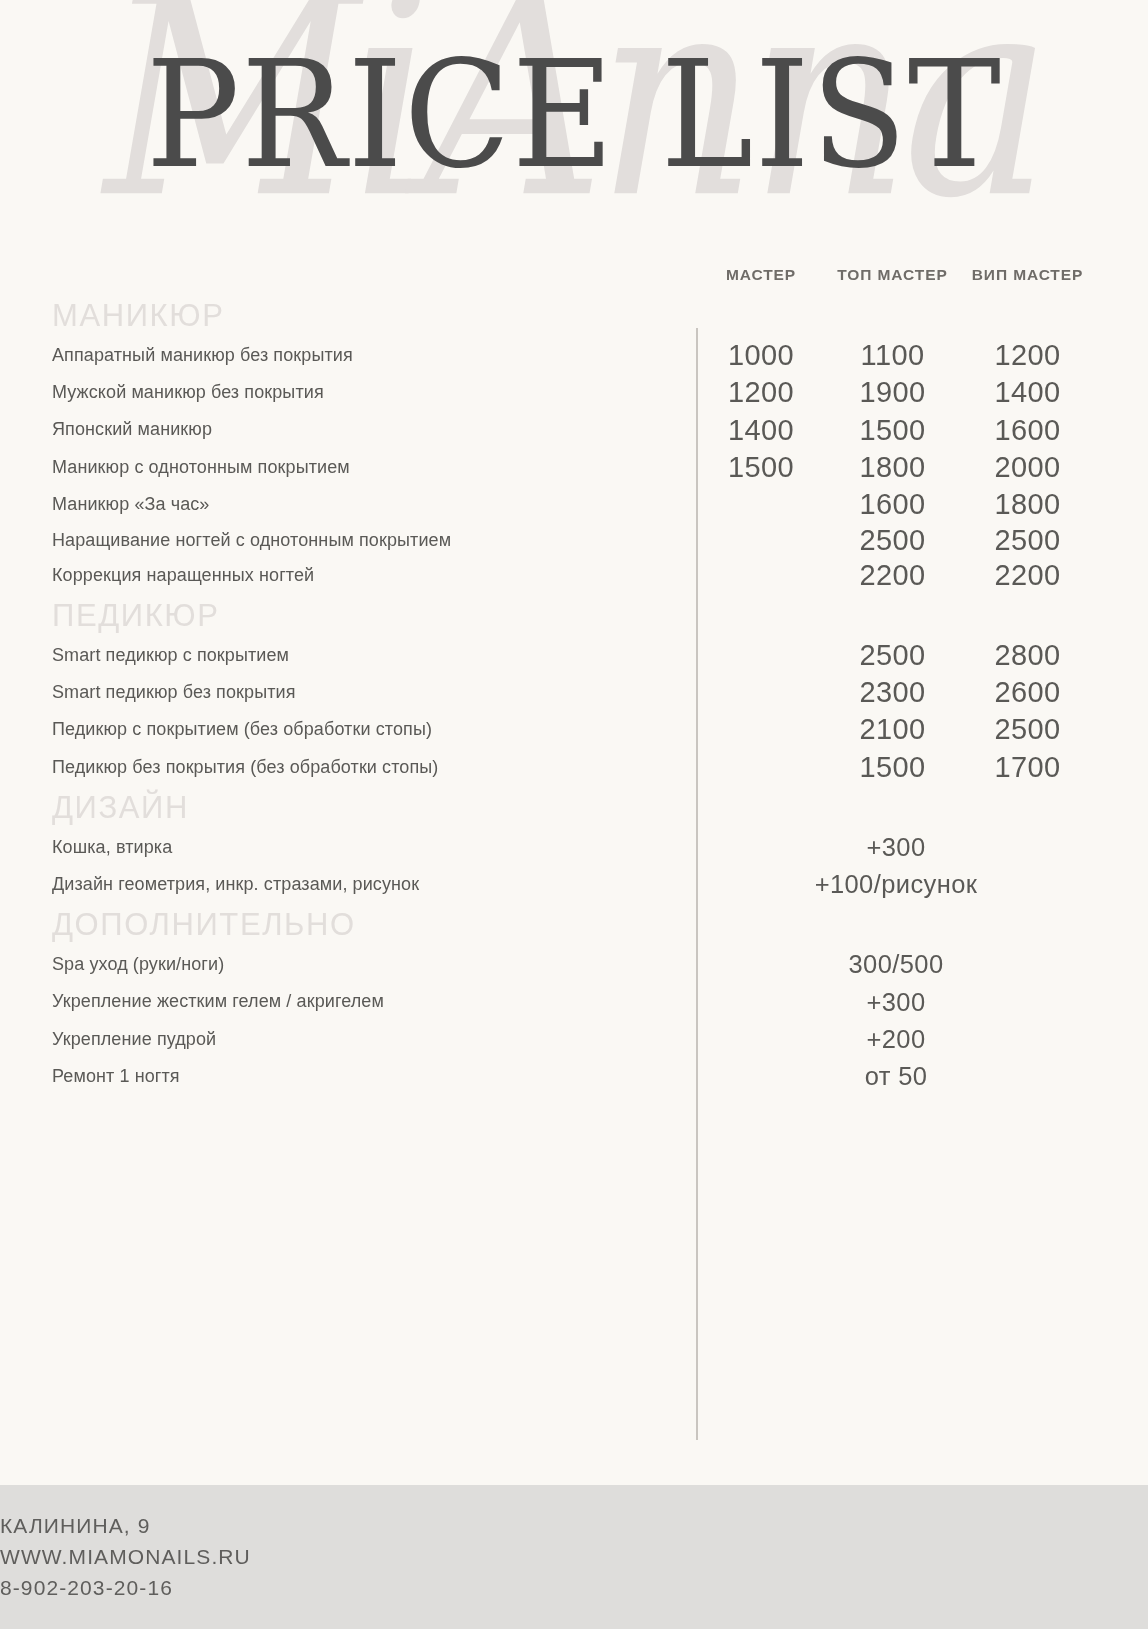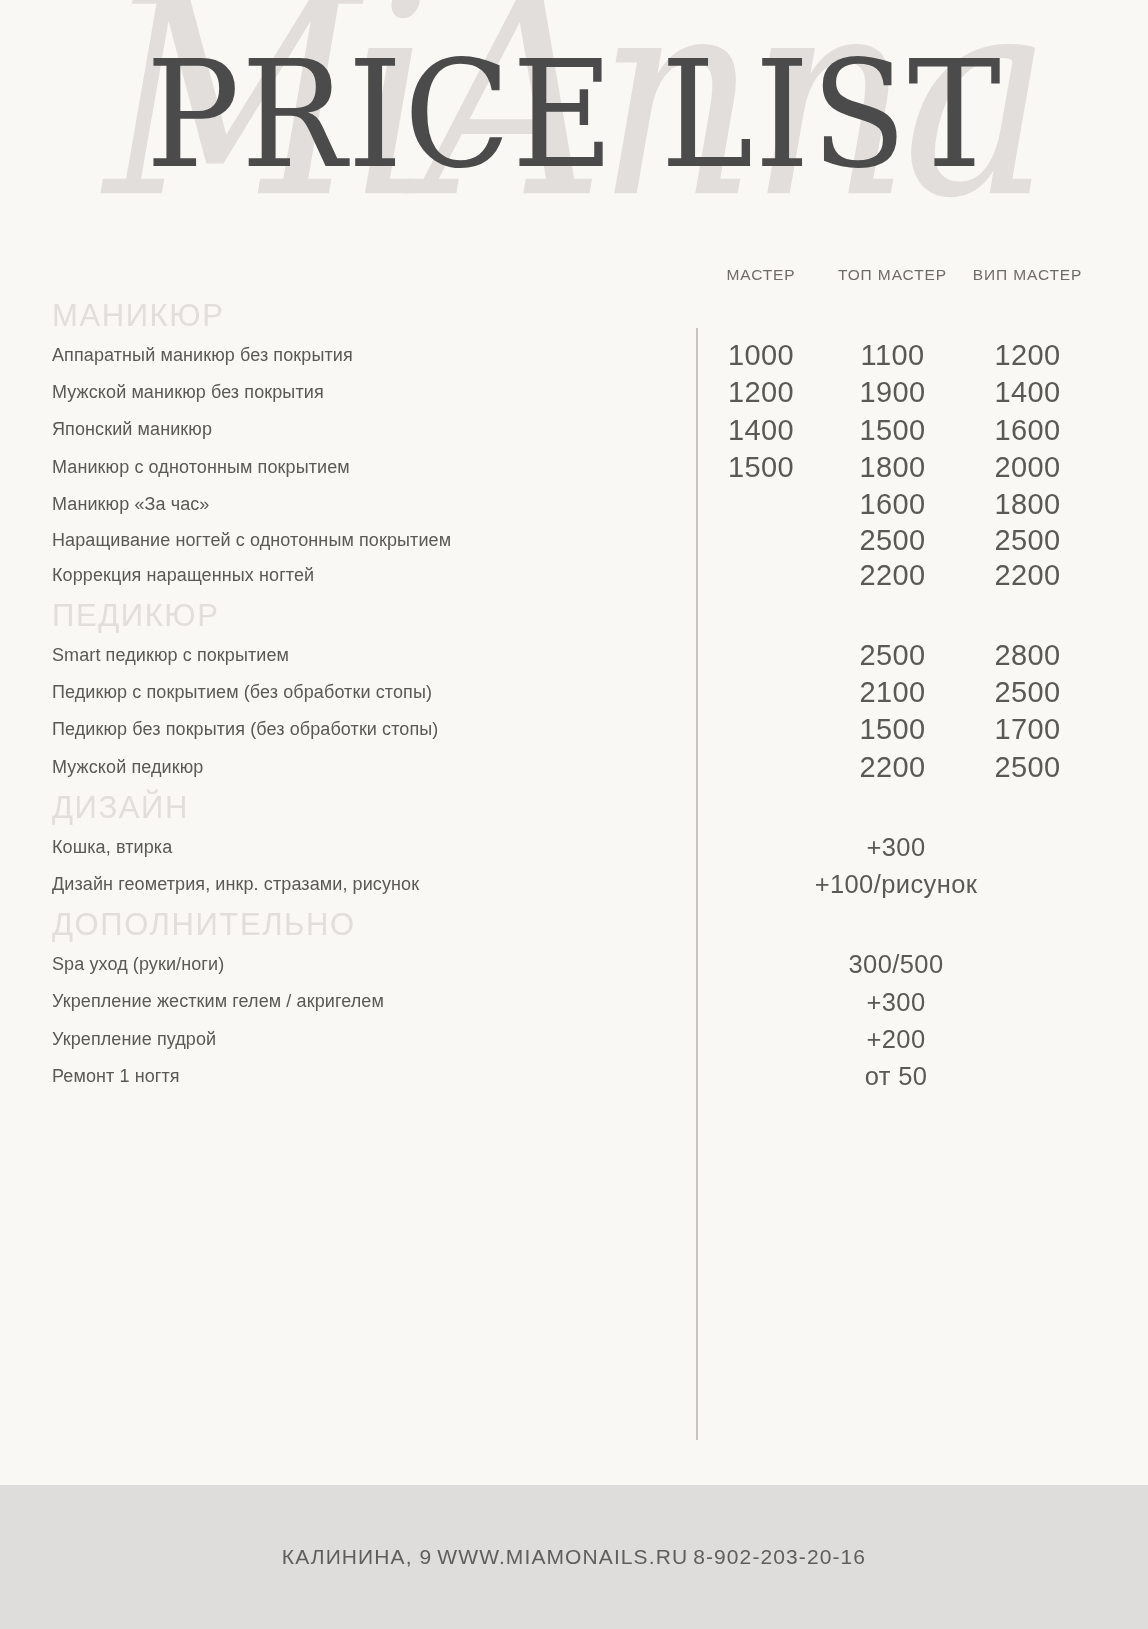--- a/index.html
+++ b/index.html
@@ -79,21 +79,21 @@
   }
 
   col.c-name  { width:644px; }
   col.c-m     { width:130px; }
   col.c-t     { width:133px; }
   col.c-v     { width:137px; }
 
   
   thead th {
     font-size:15.5px;
-    font-weight:400;
+    font-weight:700;
     letter-spacing:.9px;
     color:#6f6c68;
     text-align:center;
     padding:0 0 10px 0;
     vertical-align:bottom;
     height:44px;
   }
   thead th.c-head-name { text-align:left; }
 
   
@@ -138,22 +138,22 @@
     white-space:nowrap;
   }
 
   
   .footer {
     position:absolute;
     left:0; right:0; bottom:0;
     height:144px;
     background:#dedddb;
     display:flex;
-    flex-direction:row;
-    align-items:center;
+    flex-direction:column;
+    align-items:flex-start;
     justify-content:center;
     gap:5px;
   }
   .footer div {
     font-size:21px;
     letter-spacing:1.1px;
     color:#5f5e5c;
     line-height:1.25;
   }
 </style>
@@ -238,36 +238,36 @@
         <td class="section" colspan="4">ПЕДИКЮР</td>
       </tr>
 
       <tr>
         <td class="name">Smart педикюр  с покрытием</td>
         <td class="price"></td>
         <td class="price">2500</td>
         <td class="price">2800</td>
       </tr>
       <tr>
+        <td class="name">Smart педикюр без покрытия</td>
+        <td class="price"></td>
+        <td class="price">2300</td>
+        <td class="price">2600</td>
+      </tr>
+      <tr>
         <td class="name">Педикюр с покрытием (без обработки стопы)</td>
         <td class="price"></td>
         <td class="price">2100</td>
         <td class="price">2500</td>
       </tr>
       <tr>
         <td class="name">Педикюр без покрытия (без обработки стопы)</td>
         <td class="price"></td>
         <td class="price">1500</td>
         <td class="price">1700</td>
-      </tr>
-      <tr>
-        <td class="name">Мужской педикюр</td>
-        <td class="price"></td>
-        <td class="price">2200</td>
-        <td class="price">2500</td>
       </tr>
 
       <tr class="section-row">
         <td class="section" colspan="4">ДИЗАЙН</td>
       </tr>
 
       <tr>
         <td class="name">Кошка, втирка</td>
         <td class="price-span" colspan="3">+300</td>
       </tr>

